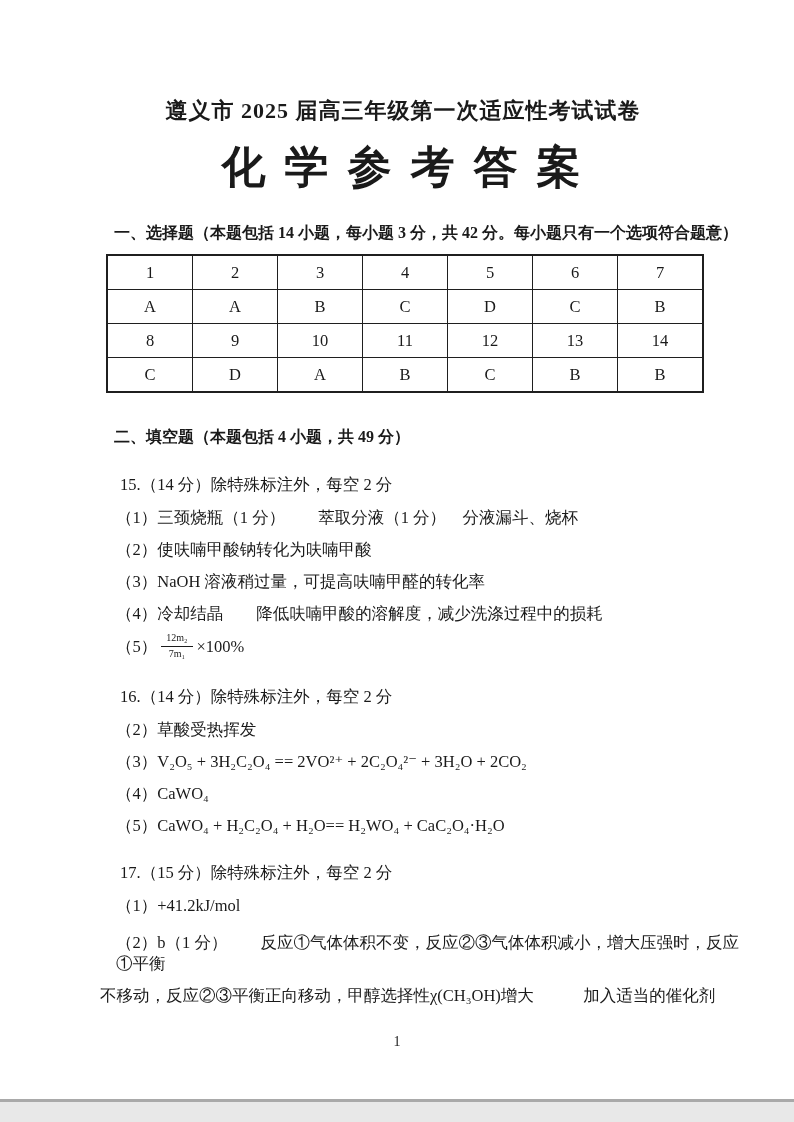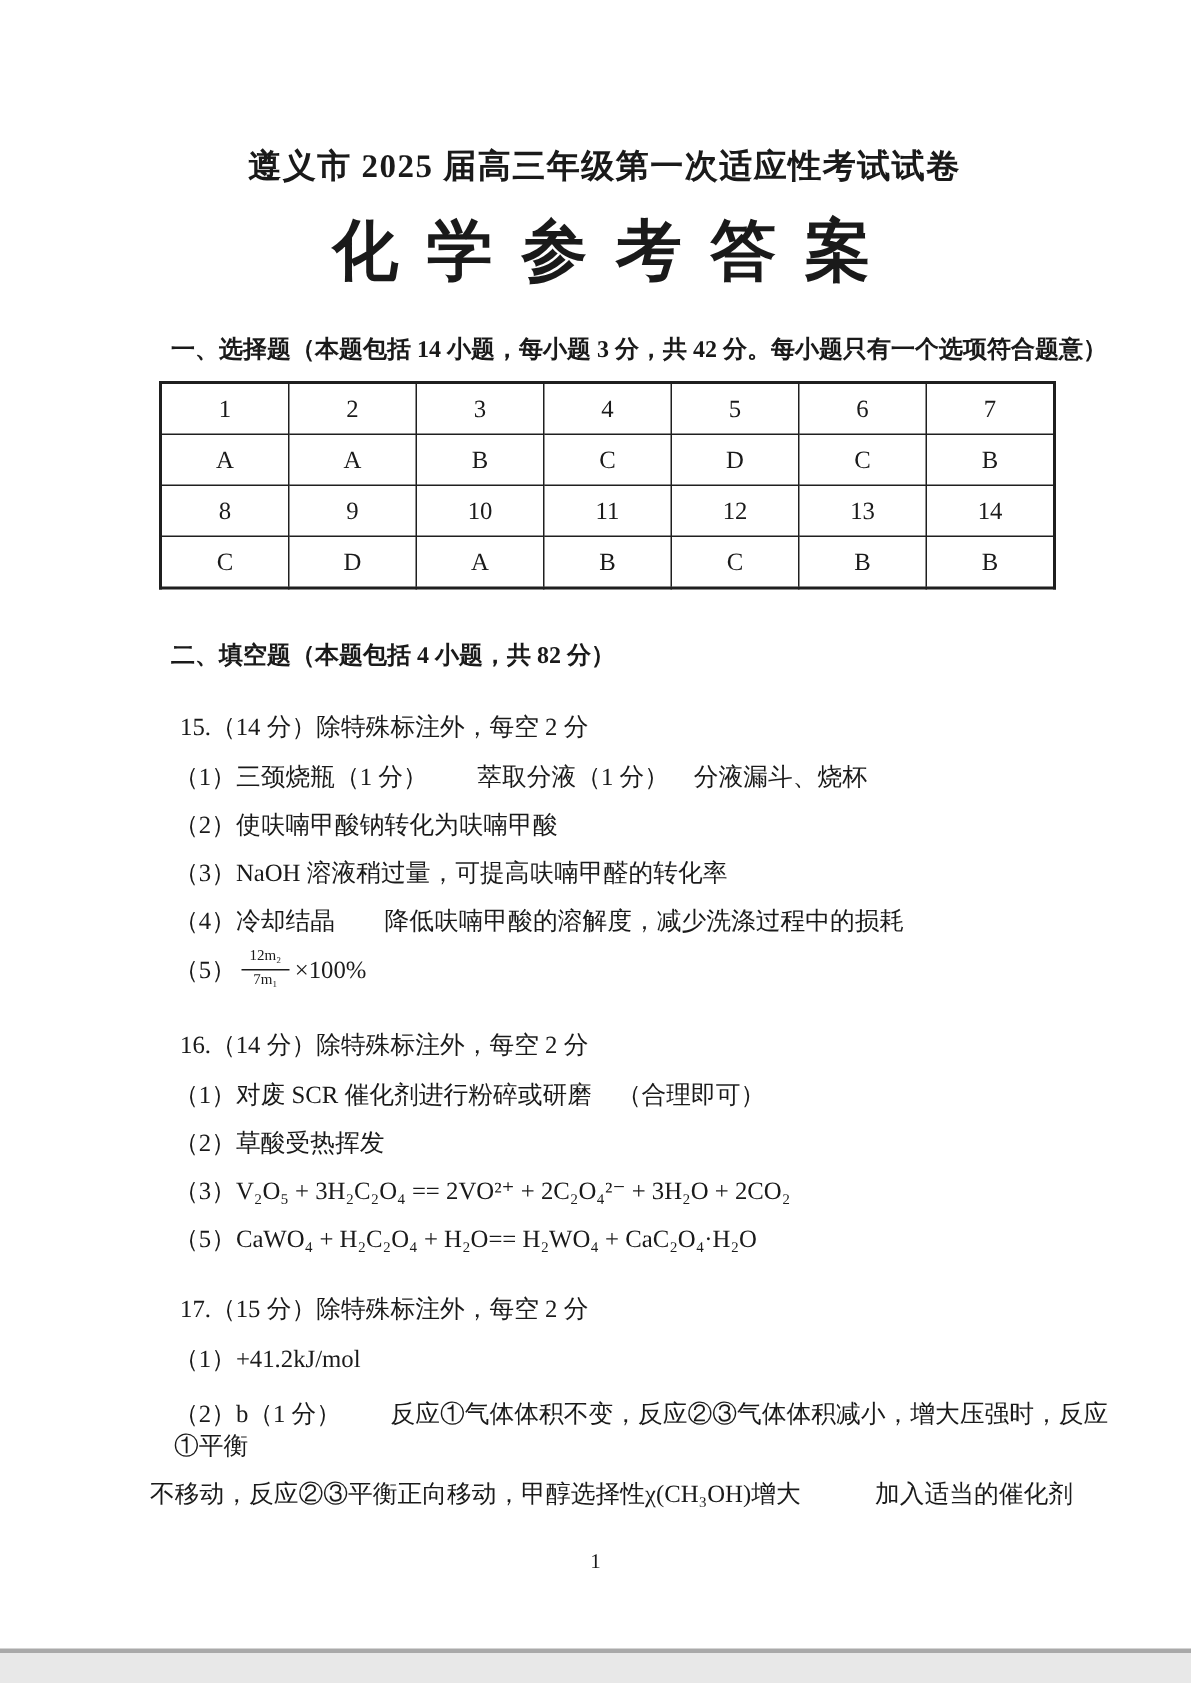--- a/index.html
+++ b/index.html
@@ -129,40 +129,40 @@
         <td>D</td>
         <td>A</td>
         <td>B</td>
         <td>C</td>
         <td>B</td>
         <td>B</td>
       </tr>
     </tbody>
   </table>
 
-  <div class="section-heading fill-heading">二、填空题（本题包括 4 小题，共 82 分）</div>
+  <div class="section-heading fill-heading">二、填空题（本题包括 4 小题，共 49 分）</div>
 
   <div class="q-header">15.（14 分）除特殊标注外，每空 2 分</div>
   <div class="line">（1）三颈烧瓶（1 分）　　萃取分液（1 分）　分液漏斗、烧杯</div>
   <div class="line">（2）使呋喃甲酸钠转化为呋喃甲酸</div>
   <div class="line">（3）NaOH 溶液稍过量，可提高呋喃甲醛的转化率</div>
   <div class="line">（4）冷却结晶　　降低呋喃甲酸的溶解度，减少洗涤过程中的损耗</div>
   <div class="line formula-line">
     <span>（5）</span>
     <span class="frac">
       <span class="num">12m₂</span>
       <span class="den">7m₁</span>
     </span>
     <span>×100%</span>
   </div>
 
   <div class="q-header">16.（14 分）除特殊标注外，每空 2 分</div>
-  <div class="line">（1）对废 SCR 催化剂进行粉碎或研磨　（合理即可）</div>
   <div class="line">（2）草酸受热挥发</div>
   <div class="line">（3）V₂O₅ + 3H₂C₂O₄ == 2VO²⁺ + 2C₂O₄²⁻ + 3H₂O + 2CO₂</div>
+  <div class="line">（4）CaWO₄</div>
   <div class="line">（5）CaWO₄ + H₂C₂O₄ + H₂O== H₂WO₄ + CaC₂O₄·H₂O</div>
 
   <div class="q-header">17.（15 分）除特殊标注外，每空 2 分</div>
   <div class="line">（1）+41.2kJ/mol</div>
   <div class="line" style="margin-top:16px">（2）b（1 分）　　反应①气体体积不变，反应②③气体体积减小，增大压强时，反应①平衡</div>
   <div class="line cont">不移动，反应②③平衡正向移动，甲醇选择性χ(CH₃OH)增大　　　加入适当的催化剂</div>
 
   <div class="page-number">1</div>
   <div class="page-edge-bottom"></div>
 </div>

